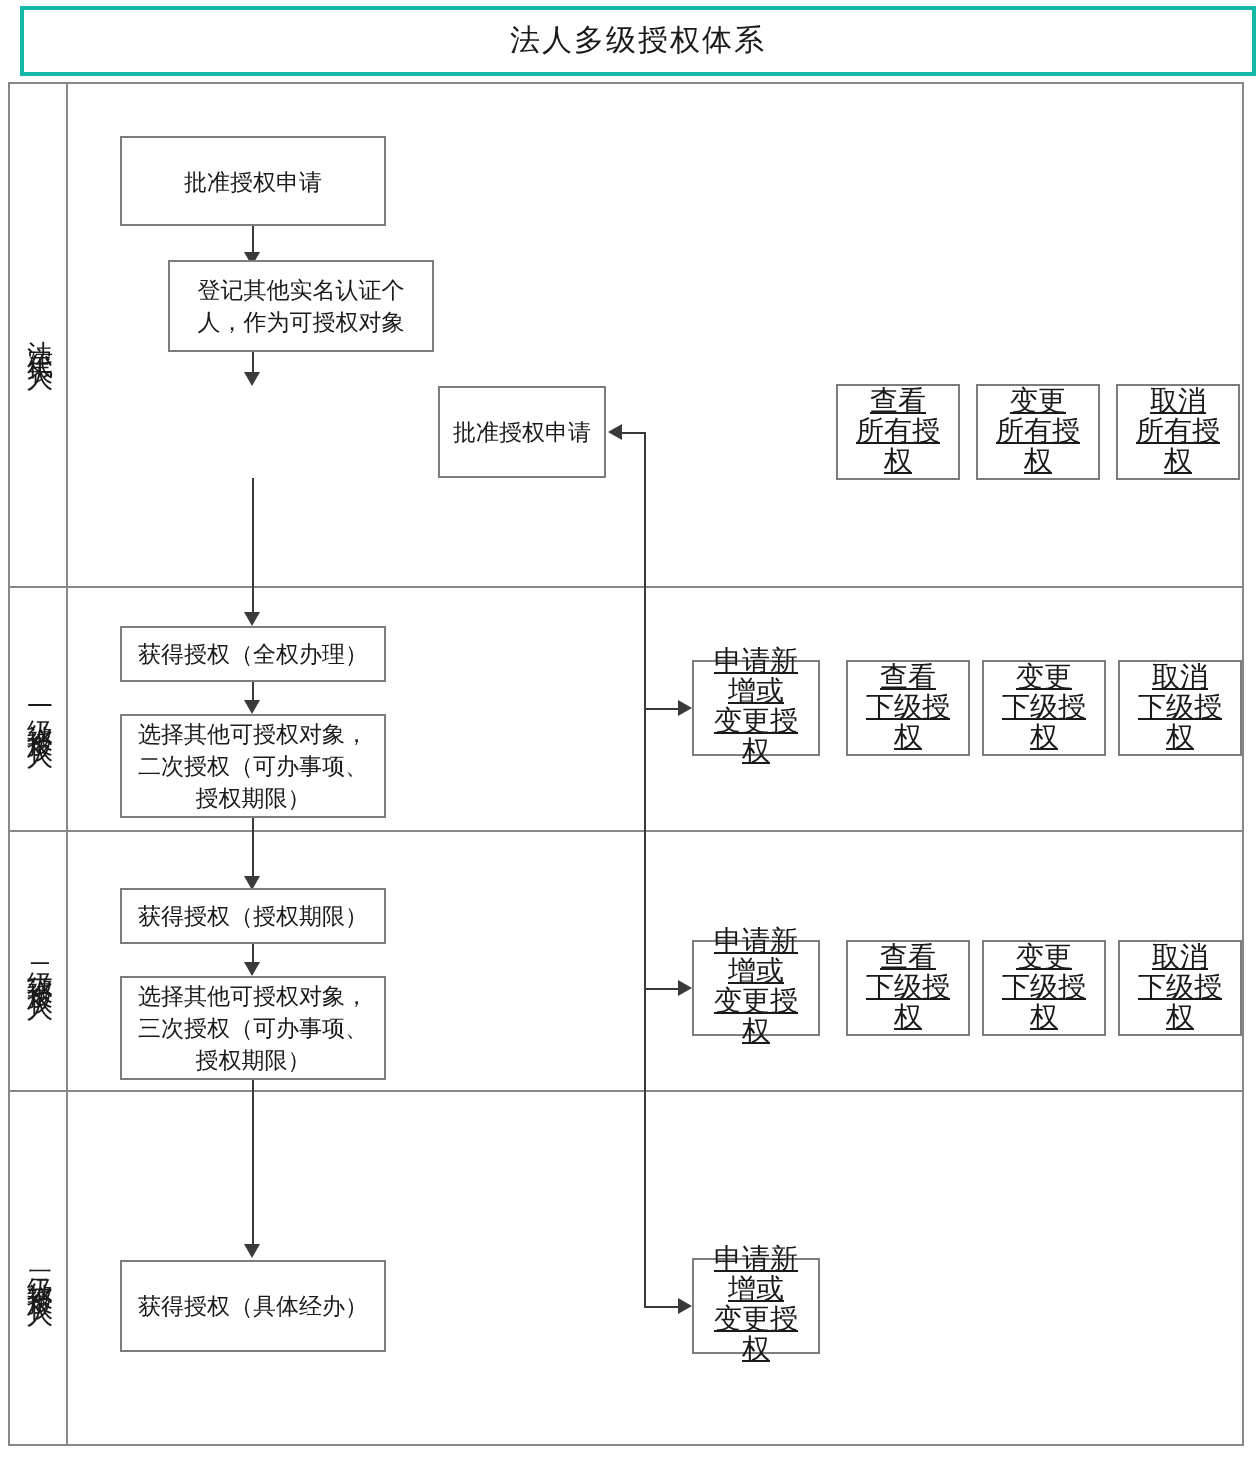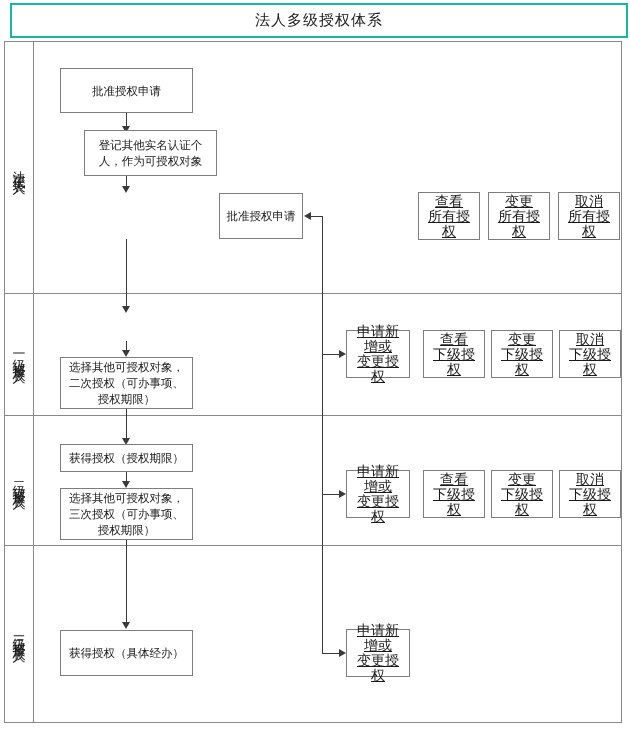--- a/index.html
+++ b/index.html
@@ -195,20 +195,21 @@
 
   <div class="vline" style="left:322px;top:216px;height:437px;"></div>
 
   <div class="box small" style="left:418px;top:192px;width:62px;height:48px;">查看
 所有授权</div>
   <div class="box small" style="left:488px;top:192px;width:62px;height:48px;">变更
 所有授权</div>
   <div class="box small" style="left:558px;top:192px;width:62px;height:48px;">取消
 所有授权</div>
 
+  <div class="box" style="left:60px;top:313px;width:133px;height:28px;">获得授权（全权办理）</div>
 
   <div class="vline" style="left:126px;top:341px;height:11px;"></div>
   <div class="arrow-down" style="left:122px;top:350px;"></div>
 
   <div class="box" style="left:60px;top:357px;width:133px;height:52px;">选择其他可授权对象，
 二次授权（可办事项、
 授权期限）</div>
 
   <div class="vline" style="left:126px;top:409px;height:32px;"></div>
   <div class="arrow-down" style="left:122px;top:438px;"></div>

